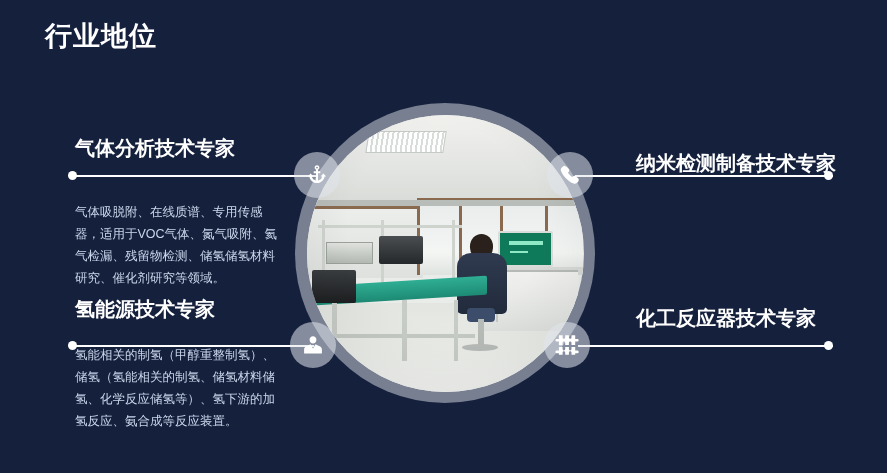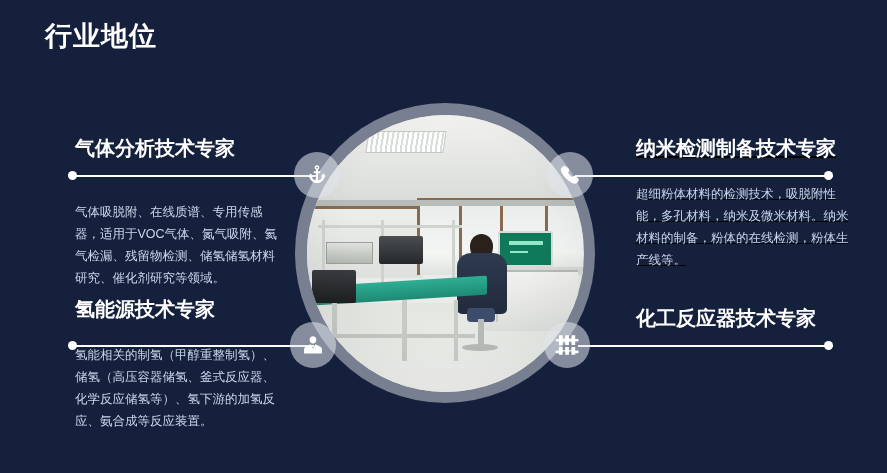--- a/index.html
+++ b/index.html
@@ -189,21 +189,21 @@
     color:#c9d6ea;
     line-height:22px;
   }
   .b-left  .block-title { text-align:left; }
   .b-right .block-title { text-align:left; }
 
   #blk-gas   { left:75px; top:135px; width:215px; }
   #blk-gas   .block-body { margin-top:40px; width:208px; }
   #blk-h2    { left:75px; top:296px; width:215px; }
   #blk-h2    .block-body { margin-top:22px; width:212px; }
-  #blk-nano  { left:636px; top:135px; width:225px;text-decoration:underline; }
+  #blk-nano  { left:636px; top:150px; width:225px; }
   #blk-nano  .block-body { margin-top:22px; width:215px; }
   #blk-react { left:636px; top:305px; width:225px; }
   #blk-react .block-body { margin-top:22px; width:218px; }
 </style>
 </head>
 <body>
 
 <div id="stage">
 
   <div id="page-title">行业地位</div>
@@ -277,25 +277,24 @@
     </svg>
   </div>
 
   <div class="block b-left" id="blk-gas">
     <div class="block-title">气体分析技术专家</div>
     <div class="block-body">气体吸脱附、在线质谱、专用传感器，适用于VOC气体、氮气吸附、氦气检漏、残留物检测、储氢储氢材料研究、催化剂研究等领域。</div>
   </div>
 
   <div class="block b-left" id="blk-h2">
     <div class="block-title">氢能源技术专家</div>
-    <div class="block-body">氢能相关的制氢（甲醇重整制氢）、储氢（高压容器储氢、釜式反应器、化学反应储氢等）、氢下游的加氢反应、氨合成等反应装置。</div>
+    <div class="block-body">氢能相关的制氢（甲醇重整制氢）、储氢（氢能相关的制氢、储氢材料储氢、化学反应储氢等）、氢下游的加氢反应、氨合成等反应装置。</div>
   </div>
 
   <div class="block b-right" id="blk-nano">
     <div class="block-title">纳米检测制备技术专家</div>
-    <div class="block-body">超细粉体材料的检测技术，吸脱附性能，多孔材料，纳米及微米材料。纳米材料的制备，粉体的在线检测，粉体生产线等。</div>
   </div>
 
   <div class="block b-right" id="blk-react">
     <div class="block-title">化工反应器技术专家</div>
   </div>
 
 </div>
 
 </body></html>

